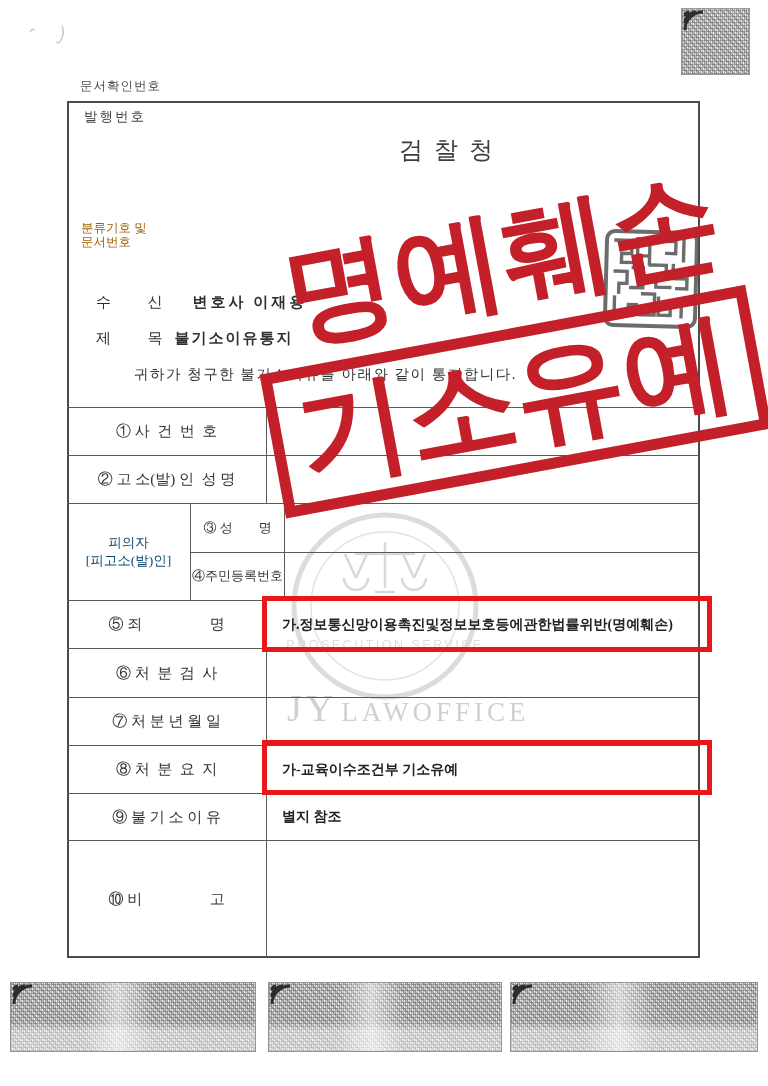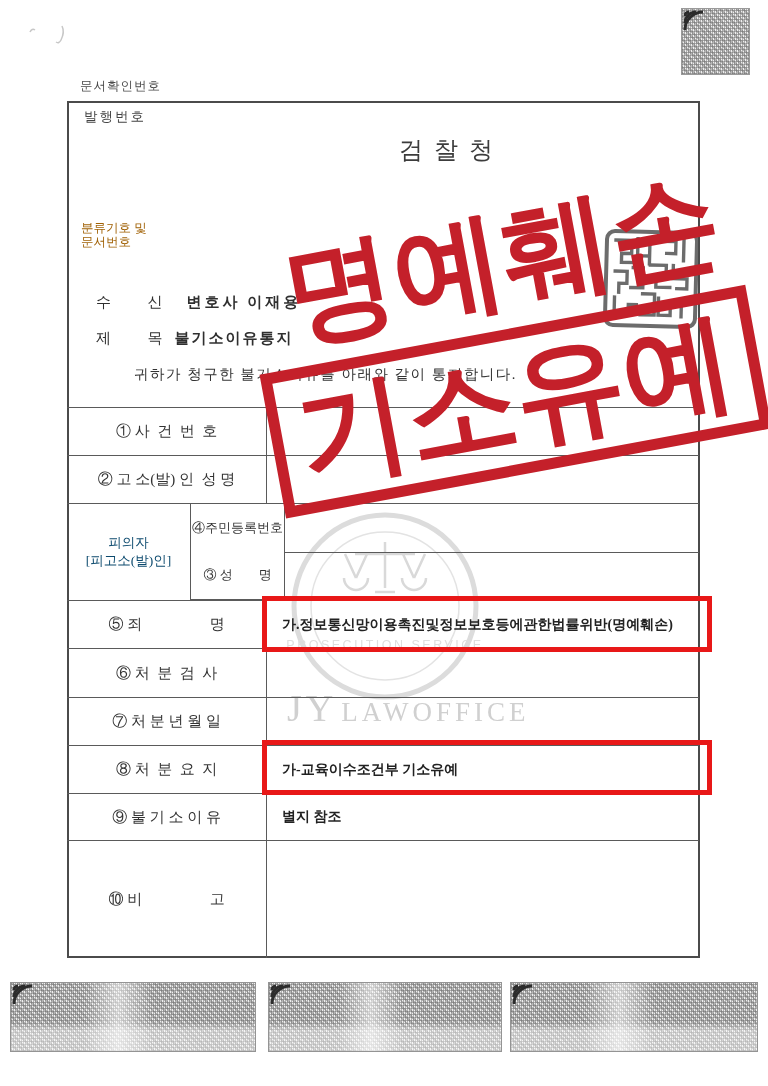--- a/index.html
+++ b/index.html
@@ -7,21 +7,21 @@
     position:relative;width:768px;height:1086px;background:#ffffff;overflow:hidden;
     font-family:"Liberation Serif","DejaVu Serif",serif;color:#3d3d3d;
   }
   
   .doc-confirm{position:absolute;left:80px;top:78px;font-size:12.5px;letter-spacing:1px;color:#4a4a4a;}
   .doc-border{position:absolute;left:67px;top:101px;width:633px;height:857px;border:2px solid #4b4b4b;box-sizing:border-box;}
   .issue-no{position:absolute;left:84px;top:108px;font-size:13.5px;letter-spacing:2px;color:#444;}
   .office-title{position:absolute;left:399px;top:134px;font-size:24px;letter-spacing:11px;color:#3c3c3c;}
   .class-block{position:absolute;left:81px;top:221px;font-size:12.5px;line-height:14px;color:#a16207;white-space:pre;}
   .recv-row{position:absolute;left:81px;top:276px;font-size:15px;color:#2f2f2f;white-space:pre;}
-  .recv-row .lab{letter-spacing:2px;margin-right:22px;}
+  .recv-row .lab{letter-spacing:2px;margin-right:28px;}
   .recv-row .val{font-weight:bold;letter-spacing:3px;}
   .subj-row{position:absolute;left:81px;top:312px;font-size:15px;color:#2f2f2f;white-space:pre;}
   .subj-row .lab{letter-spacing:2px;margin-right:10px;}
   .subj-row .val{font-weight:bold;letter-spacing:2px;}
   .intro-line{position:absolute;left:134px;top:365px;font-size:14.5px;letter-spacing:1.5px;color:#333;}
   
   .scribble{position:absolute;left:24px;top:18px;opacity:.55;}
   
   .tbl{position:absolute;left:67px;top:407px;width:632px;z-index:2;}
   .trow{display:flex;border-top:1px solid #5a5a5a;box-sizing:border-box;}
@@ -128,22 +128,22 @@
       <div class="vcell"></div>
     </div>
     <div class="trow h48">
       <div class="lcell">② 고 소(발) 인  성 명</div>
       <div class="vcell"></div>
     </div>
     <div class="trow h97">
       <div class="s1">피의자
 [피고소(발)인]</div>
       <div class="s2">
+        <div class="subrow first">③ 성        명</div>
         <div class="subrow">④주민등록번호</div>
-        <div class="subrow first">③ 성        명</div>
       </div>
       <div class="s3">
         <div class="subrow first"></div>
         <div class="subrow"></div>
       </div>
     </div>
     <div class="trow h48">
       <div class="lcell">⑤ 죄                  명</div>
       <div class="vcell">가.정보통신망이용촉진및정보보호등에관한법률위반(명예훼손)</div>
     </div>

